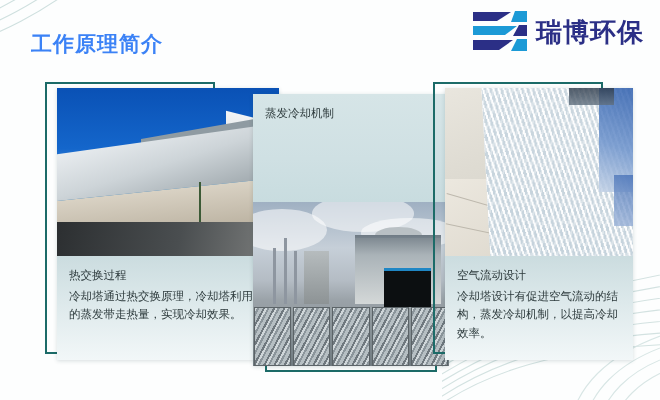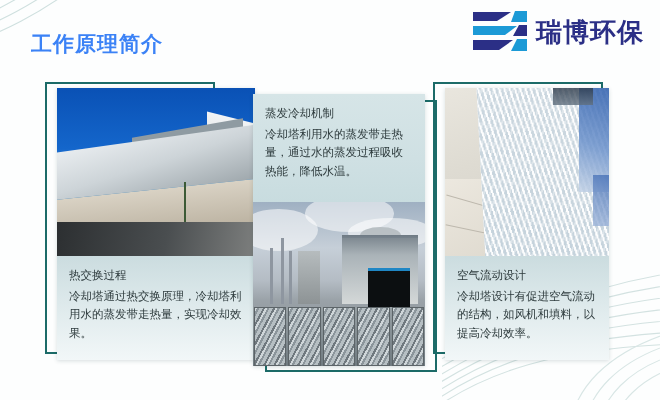--- a/index.html
+++ b/index.html
@@ -32,21 +32,21 @@
   .logo-cn{
     font-size:26px;font-weight:bold;color:#2b2f86;letter-spacing:1px;
     font-family:"DejaVu Sans","Liberation Sans",sans-serif;
   }
   .logo-en{
     font-size:15px;font-weight:bold;color:#2b2f86;letter-spacing:2.4px;
     margin-top:3px;
   }
 
   
-  .card{position:absolute;overflow:visible;}
+  .card{position:absolute;overflow:visible;padding-left:24px;}
   .frame{
     position:absolute;border:2px solid #1c6b68;box-sizing:border-box;
   }
   .card-body{
     position:absolute;inset:0;overflow:hidden;
     background:linear-gradient(180deg,#ffffff 0%,#f3f8f8 100%);
     box-shadow:0 1px 4px rgba(40,70,75,.18);
     display:flex;flex-direction:column;
   }
   .photo{flex:0 0 auto;position:relative;overflow:hidden;}
@@ -231,21 +231,20 @@
         <p class="bd">冷却塔通过热交换原理，冷却塔利用水的蒸发带走热量，实现冷却效果。</p>
       </div>
     </div>
   </div>
 
   <div class="card" style="left:253px;top:94px;width:172px;height:272px;">
     <div class="frame" style="left:12px;top:6px;width:172px;height:272px;"></div>
     <div class="card-body">
       <div class="txt top" style="flex:0 0 108px;">
         <p class="hd">蒸发冷却机制</p>
-        <p class="bd">冷却塔利用水的蒸发带走热量，通过水的蒸发过程吸收热能，降低水温。</p>
       </div>
       <div class="photo ph2" style="flex:1 1 auto;">
         <div class="cloud" style="left:-8%;top:4%;width:46%;height:26%;"></div>
         <div class="cloud" style="left:30%;top:-4%;width:52%;height:22%;"></div>
         <div class="cloud" style="left:55%;top:10%;width:50%;height:18%;"></div>
         <div class="stack" style="left:10%;top:28%;height:34%;"></div>
         <div class="stack" style="left:16%;top:22%;height:40%;"></div>
         <div class="stack" style="left:21%;top:30%;height:32%;"></div>
         <div class="tower"></div>
         <div class="dome"></div>
@@ -270,18 +269,18 @@
         <div class="floor"></div>
         <div class="seam" style="left:0;bottom:30%;width:46%;transform:rotate(16deg);"></div>
         <div class="seam" style="left:0;bottom:14%;width:40%;transform:rotate(12deg);"></div>
         <div class="fill"></div>
         <div class="blue"></div>
         <div class="blue2"></div>
         <div class="dark"></div>
       </div>
       <div class="txt">
         <p class="hd">空气流动设计</p>
-        <p class="bd">冷却塔设计有促进空气流动的结构，如风机和填料，以提高冷却效率。</p>
+        <p class="bd">冷却塔设计有促进空气流动的结构，蒸发冷却机制，以提高冷却效率。</p>
       </div>
     </div>
   </div>
 
 </div>
 
 </body></html>

